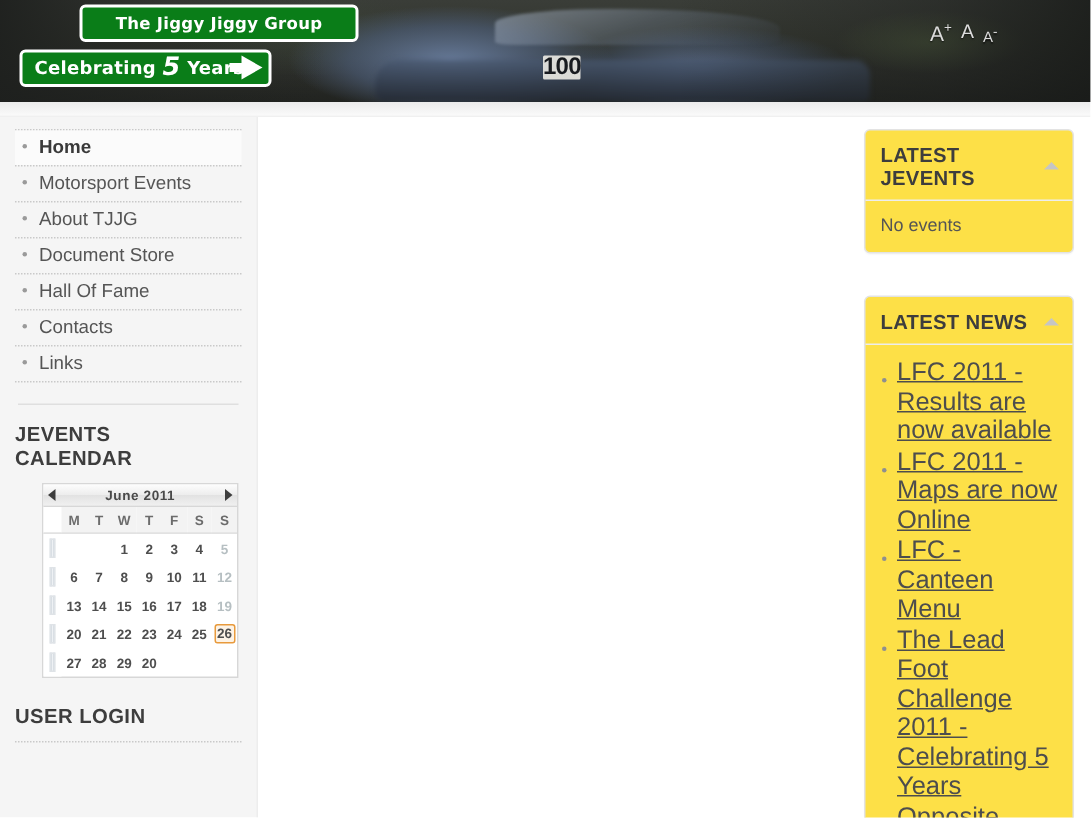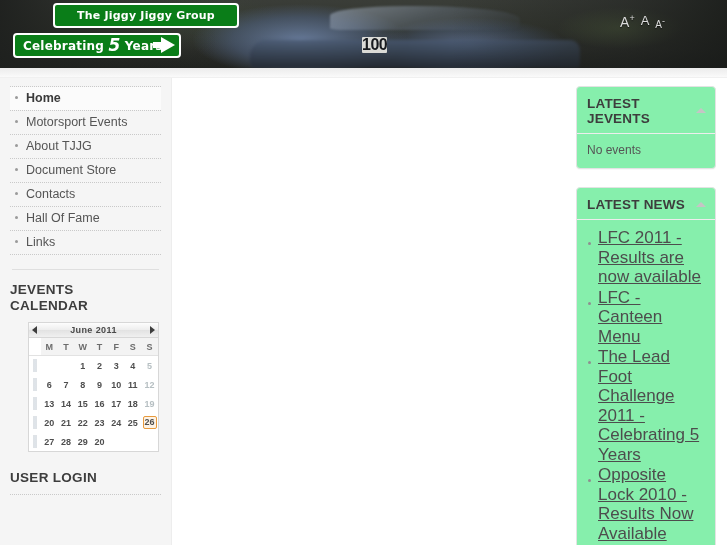--- a/index.html
+++ b/index.html
@@ -336,23 +336,23 @@
 
   
   .sidebar-right {
     position: absolute;
     left: 576px; top: 18px;
     width: 140px;
   }
   .panel {
     border: 1px solid #e3e3e3;
     border-radius: 4px;
-    background: #86efac;
+    background: #fde047;
     box-shadow: 0 1px 1px rgba(0,0,0,0.03);
-    margin-bottom: 18px;
+    margin-bottom: 28px;
   }
   .panel-head {
     position: relative;
     padding: 9px 20px 7px 10px;
     border-bottom: 1px solid #ededed;
   }
   .panel-head h3 {
     margin: 0;
     font-size: 13.5px;
     font-weight: bold;
@@ -442,24 +442,24 @@
         <li>
           <a href="#"><span class="bullet"></span><span>Motorsport Events</span></a>
         </li>
         <li>
           <a href="#"><span class="bullet"></span><span>About TJJG</span></a>
         </li>
         <li>
           <a href="#"><span class="bullet"></span><span>Document Store</span></a>
         </li>
         <li>
-          <a href="#"><span class="bullet"></span><span>Contacts</span></a>
+          <a href="#"><span class="bullet"></span><span>Hall Of Fame</span></a>
         </li>
         <li>
-          <a href="#"><span class="bullet"></span><span>Hall Of Fame</span></a>
+          <a href="#"><span class="bullet"></span><span>Contacts</span></a>
         </li>
         <li>
           <a href="#"><span class="bullet"></span><span>Links</span></a>
         </li>
       </ul>
 
     <div class="module-sep"></div>
 
     <div class="module-title">JEVENTS CALENDAR</div>
 
@@ -571,20 +571,24 @@
         <span class="collapse-arrow"></span>
       </div>
       <div class="panel-body">
         <ul class="newslist" id="news-list">
             <li>
               <span class="bullet"></span>
               <a href="#">LFC 2011 - Results are now available</a>
             </li>
             <li>
               <span class="bullet"></span>
+              <a href="#">LFC 2011 - Maps are now Online</a>
+            </li>
+            <li>
+              <span class="bullet"></span>
               <a href="#">LFC - Canteen Menu</a>
             </li>
             <li>
               <span class="bullet"></span>
               <a href="#">The Lead Foot Challenge 2011 - Celebrating 5 Years</a>
             </li>
             <li>
               <span class="bullet"></span>
               <a href="#">Opposite Lock 2010 - Results Now Available</a>
             </li>

